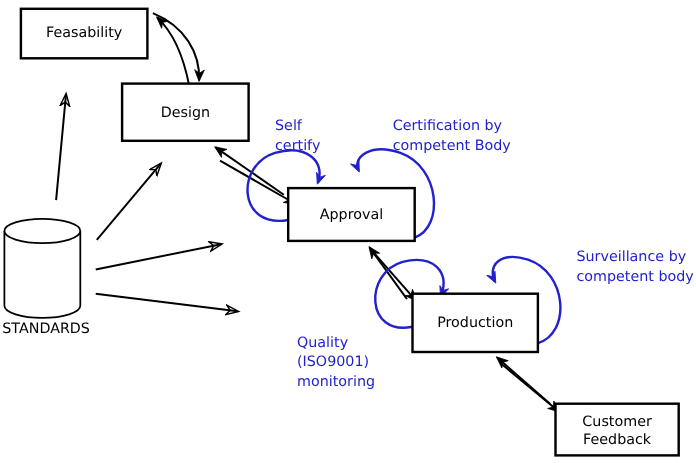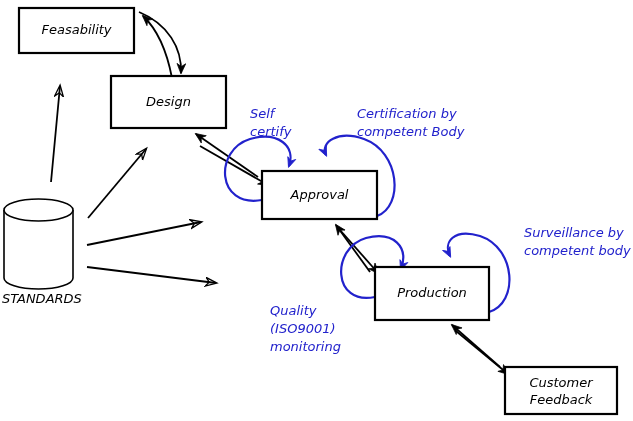--- a/index.html
+++ b/index.html
@@ -1,18 +1,18 @@
 <!DOCTYPE html>
 <html><head>
 <meta charset="utf-8">
 <style>
   html,body{margin:0;padding:0;background:#ffffff;}
   body{width:633px;height:421px;overflow:hidden;
        font-family:"DejaVu Sans","Liberation Sans",sans-serif;}
-  #diagram-root{position:relative;width:524px;height:421px;background:#ffffff;font-style:italic;}
+  #diagram-root{position:relative;width:524px;height:421px;background:#ffffff;}
   svg#diagram-canvas{position:absolute;left:0;top:0;width:633px;height:421px;}
   .node-label{font-family:"DejaVu Sans","Liberation Sans",sans-serif;font-size:13px;fill:#000000;}
   .store-label{font-family:"DejaVu Sans","Liberation Sans",sans-serif;font-size:13px;fill:#000000;}
   .ann-label{font-family:"DejaVu Sans","Liberation Sans",sans-serif;font-size:13px;fill:#2222cc;}
   .box-shape{fill:#ffffff;stroke:#000000;stroke-width:2.2;}
   .cyl-shape{fill:#ffffff;stroke:#000000;stroke-width:1.6;}
   .flow-line{stroke:#000000;stroke-width:1.8;fill:none;}
   .loop-line{stroke:#2222cc;stroke-width:2.2;fill:none;}
 </style>
 </head>

